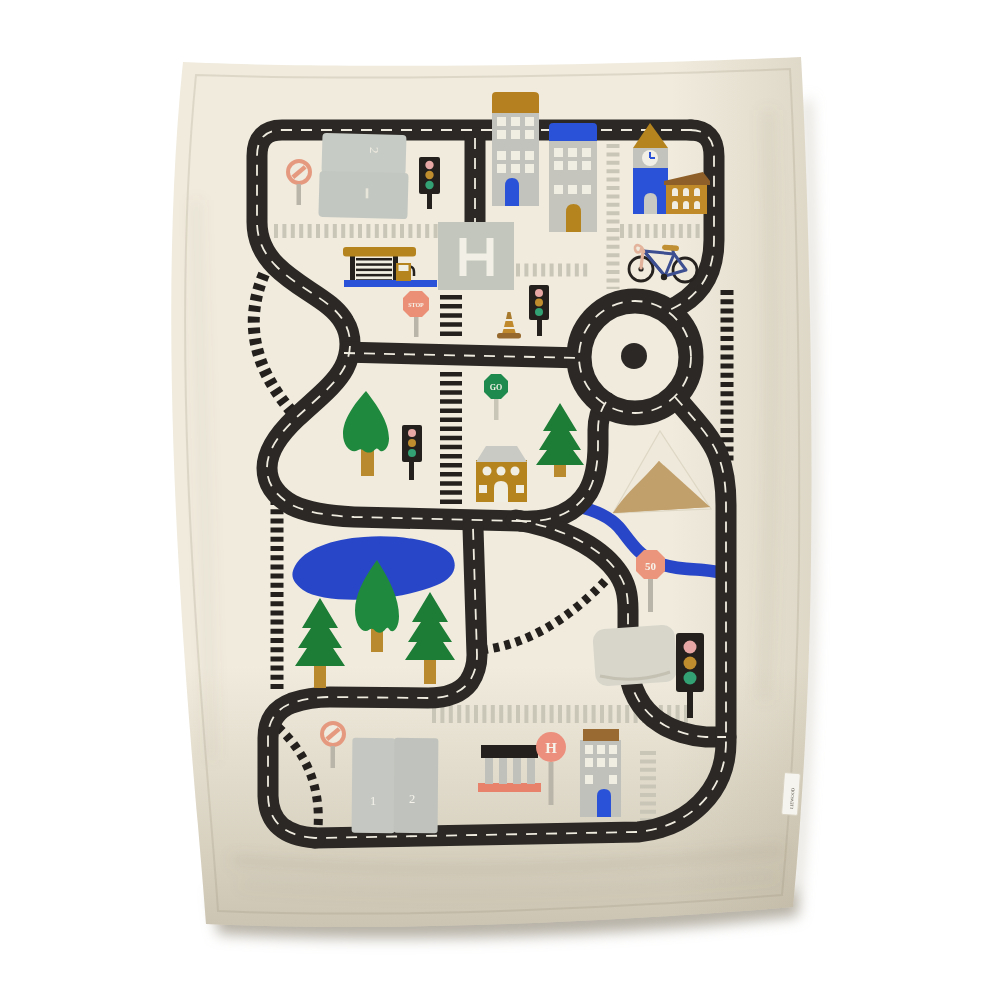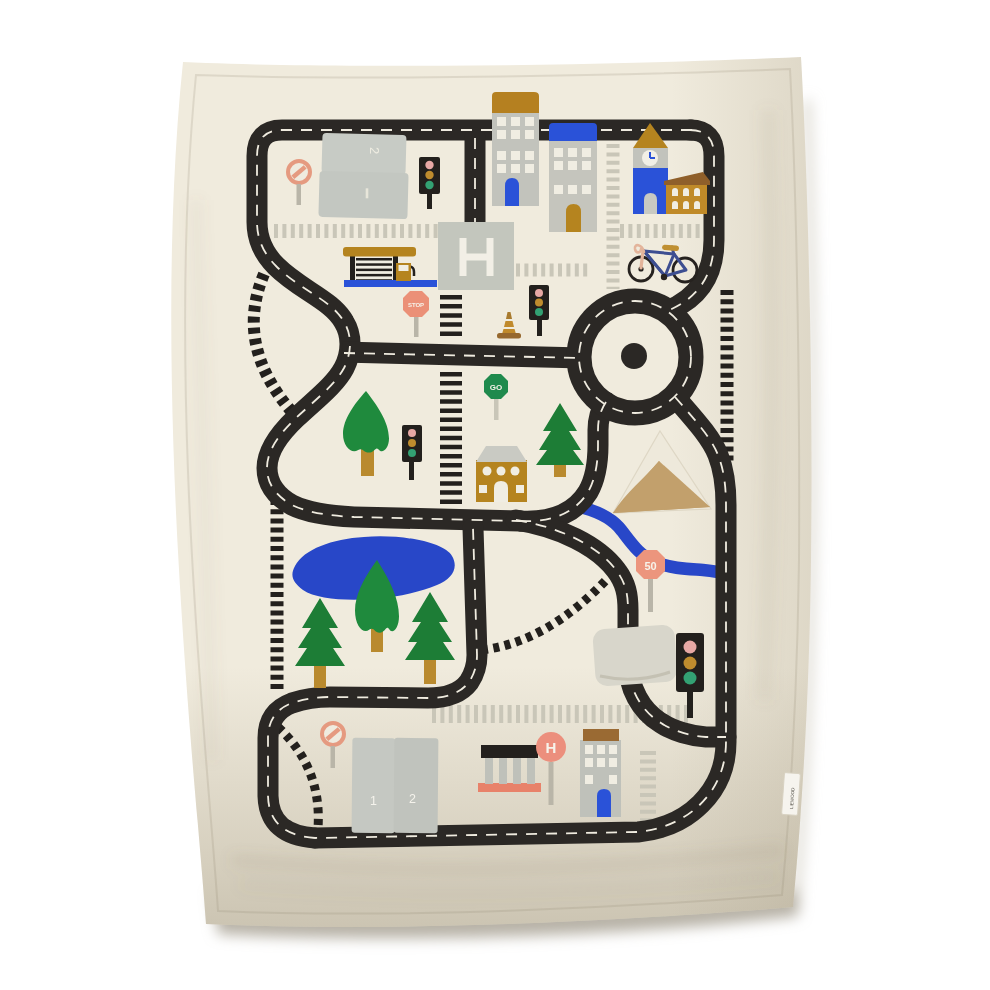--- a/index.html
+++ b/index.html
@@ -1,16 +1,16 @@
 <!DOCTYPE html>
 <html><head>
 <meta charset="utf-8">
 <style>
 html,body{margin:0;padding:0;background:#ffffff;font-family:"Liberation Sans",sans-serif;}
-#stage{width:990px;height:990px;position:relative;background:#ffffff;overflow:hidden;}
+#stage{width:990px;height:990px;position:relative;background:#ffffff;overflow:hidden;font-family:Liberation Serif, serif;}
 svg{display:block;}
 </style>
 </head>
 <body>
 <div id="stage">
 <svg width="990" height="990" viewBox="0 0 990 990" xmlns="http://www.w3.org/2000/svg">
 <defs>
 <linearGradient id="shadeB" x1="0" y1="0" x2="0" y2="1">
 <stop offset="0.70" stop-color="#8e8268" stop-opacity="0"></stop>
 <stop offset="0.92" stop-color="#8e8268" stop-opacity="0.26"></stop>

